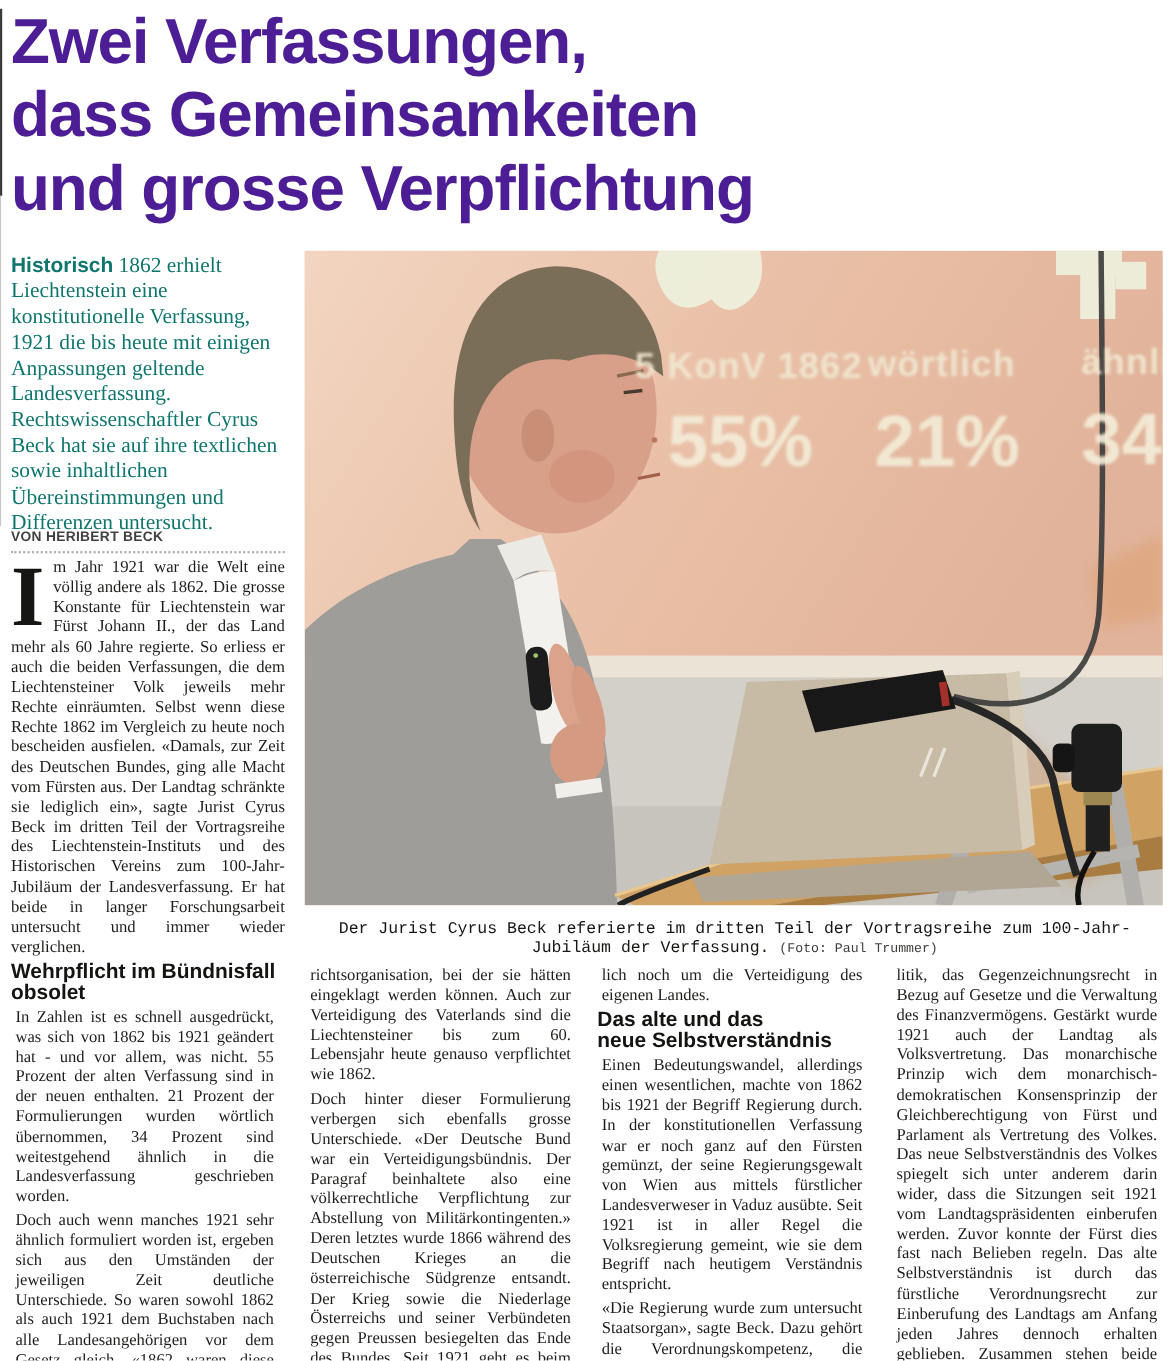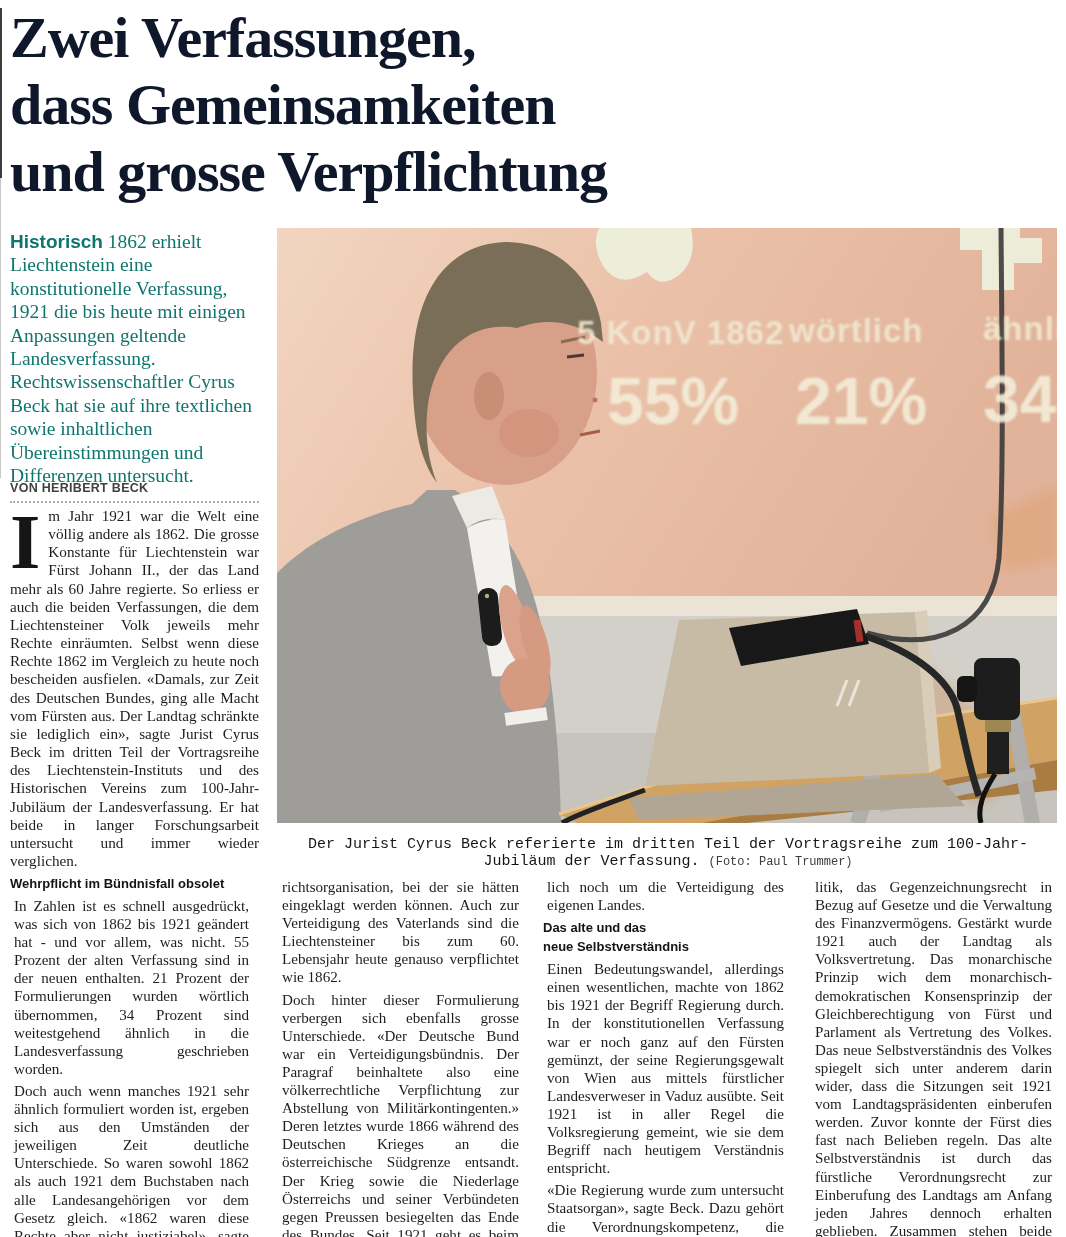--- a/index.html
+++ b/index.html
@@ -7,22 +7,22 @@
     position:relative; width:1066px; height:1237px; overflow:hidden;
     background:#ffffff; color:#1b1b19;
     font-family:"Liberation Serif", serif;
   }
   
   .edge-a{position:absolute;left:0;top:8px;width:2px;height:170px;background:#3c3c3c;}
   .edge-b{position:absolute;left:0;top:178px;width:1px;height:300px;background:#c8c8c8;}
 
   .headline{
     position:absolute;left:10px;top:4px;width:820px;
-    font-family:Liberation Serif, serif; font-weight:700;
-    font-size:58px; line-height:67px; letter-spacing:-1px; color:#0f172a;
+    font-family:Liberation Sans, sans-serif; font-weight:700;
+    font-size:58px; line-height:67px; letter-spacing:-1px; color:#4c1d95;
   }
   .lead{
     position:absolute;left:10px;top:230px;width:249px;
     font-size:19.5px;line-height:23.4px;color:#0f766e;
     hyphens:auto;-webkit-hyphens:auto;
   }
   .lead-label{font-family:"Liberation Sans",sans-serif;font-weight:700;font-size:19px;}
   .byline{
     position:absolute;left:10px;top:481px;width:249px;
     font-family:"Liberation Sans",sans-serif;font-weight:700;
@@ -61,21 +61,21 @@
 
   
   .col{
     position:absolute;top:874px;height:363px;overflow:hidden;
     font-size:15.1px;line-height:18.1px;text-align:justify;
     hyphens:auto;-webkit-hyphens:auto;color:#1d1d1b;
   }
   .col p{margin:4px;}
   .col .subhead{
     font-family:"Liberation Sans",sans-serif;font-weight:700;
-    font-size:13px;line-height:19px;text-align:left;margin:0 0 4px 0;color:#141412;
+    font-size:19px;line-height:19px;text-align:left;margin:0 0 4px 0;color:#141412;
     hyphens:none;
   }
   .col .subhead2{margin-top:0;}
   .c1{left:10px;width:243px;}
   .c2{left:278px;width:245px;}
   .c3{left:543px;width:245px;}
   .c4{left:811px;width:245px;}
 </style>
 </head>
 <body>

